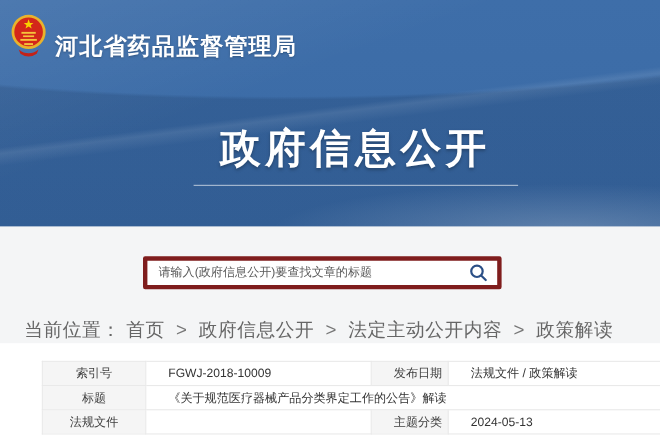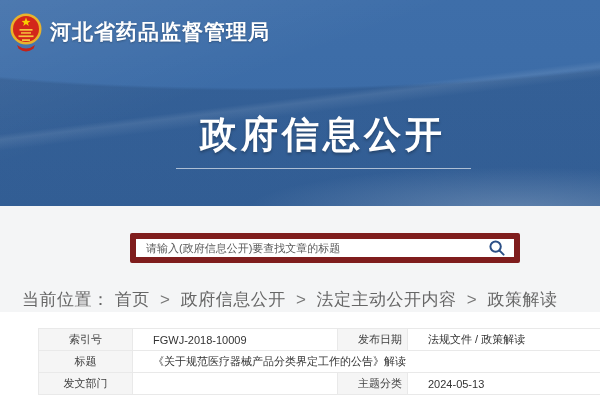--- a/index.html
+++ b/index.html
@@ -10,37 +10,37 @@
   
   .banner {
     position:relative; width:100%; height:206px; color:#fff;
     background:
       radial-gradient(60% 30% at 80% 102%, rgba(255,255,255,.22), transparent 70%),
       linear-gradient(173deg, transparent 47%, rgba(255,255,255,.09) 49%, transparent 53%),
       linear-gradient(160deg, rgba(255,255,255,.08), transparent 38%),
       radial-gradient(190% 150% at 40% -52%, transparent 63%, rgba(21,49,88,.22) 64%),
       linear-gradient(180deg,#3e6ea9 0%, #3a6aa5 100%);
   }
-  .logo-row { position:absolute; left:10px; top:12px; display:flex; align-items:center;font-family:Liberation Serif, serif; }
+  .logo-row { position:absolute; left:10px; top:12px; display:flex; align-items:flex-end; }
   .emblem { width:32px; height:42px; margin-right:8px; flex:0 0 auto; }
   .agency-cn { font-size:21px; font-weight:bold; letter-spacing:1px; line-height:1.1;
                text-shadow:0 1px 2px rgba(0,0,0,.25); white-space:nowrap; }
   .agency-en { font-size:9px; letter-spacing:1.7px; color:rgba(255,255,255,.88);
                margin-top:4px; white-space:nowrap; }
   .banner-title { position:absolute; top:110px; left:0; width:100%; text-align:center;
                   font-size:37px; font-weight:bold; letter-spacing:4px;
                   text-shadow:0 2px 3px rgba(0,0,0,.28); }
   .banner-line { position:absolute; top:168px; left:176px; width:295px; height:1px;
                  background:rgba(255,255,255,.6); }
 
   
   .main { position:absolute; top:206px; left:0; width:100%; height:194px; background:#f4f5f6; }
 
-  .search-box { position:absolute; left:130px; top:27px; width:390px; height:30px;
-                background:#fff; border:6px solid #7f1d1d; border-radius:2px;
+  .search-box { position:absolute; left:130px; top:27px; width:326px; height:30px;
+                background:#fff; border:4px solid #7f1d1d; border-radius:2px;
                 display:flex; }
   .search-box input { flex:1; height:100%; border:none; outline:none; background:transparent;
                       font-size:11px; padding:0 10px; color:#333;
                       font-family:"Liberation Sans","DejaVu Sans",sans-serif; }
   .search-box input::placeholder { color:#5a5a5a; opacity:1; }
   .search-btn { width:34px; height:100%; border:none; background:transparent; cursor:pointer;
                 display:flex; align-items:center; justify-content:center; }
 
   .breadcrumb { position:absolute; left:22px; top:82px; font-size:17px; color:#666;
                 letter-spacing:.5px; }
@@ -117,21 +117,21 @@
           <td class="lbl">索引号</td>
           <td class="val">FGWJ-2018-10009</td>
           <td class="lbl">发布日期</td>
           <td class="val">法规文件 / 政策解读</td>
         </tr>
         <tr>
           <td class="lbl">标题</td>
           <td class="val" colspan="3">《关于规范医疗器械产品分类界定工作的公告》解读</td>
         </tr>
         <tr>
-          <td class="lbl">发文部门</td>
+          <td class="lbl">法规文件</td>
           <td class="val"></td>
           <td class="lbl">主题分类</td>
           <td class="val">2024-05-13</td>
         </tr>
       </tbody>
         </table>
     </div>
 
   </div>
 </div>

